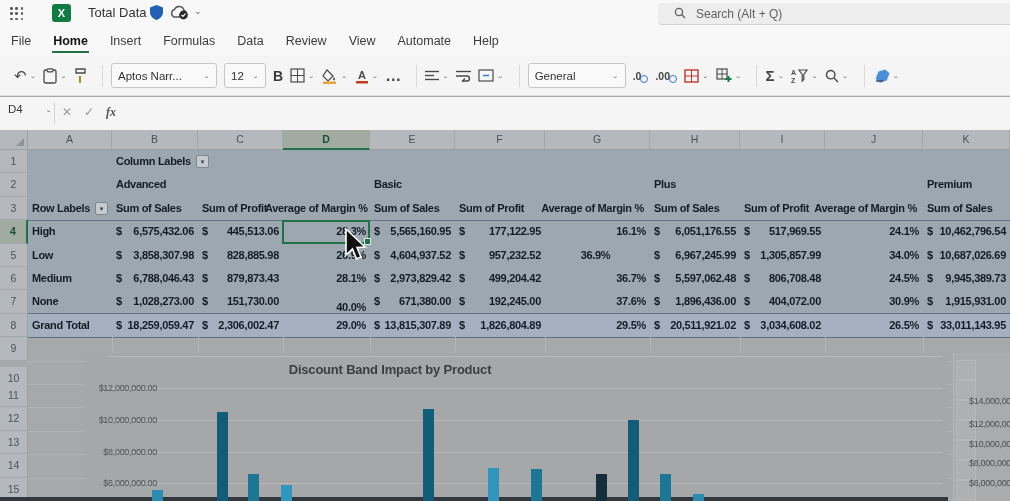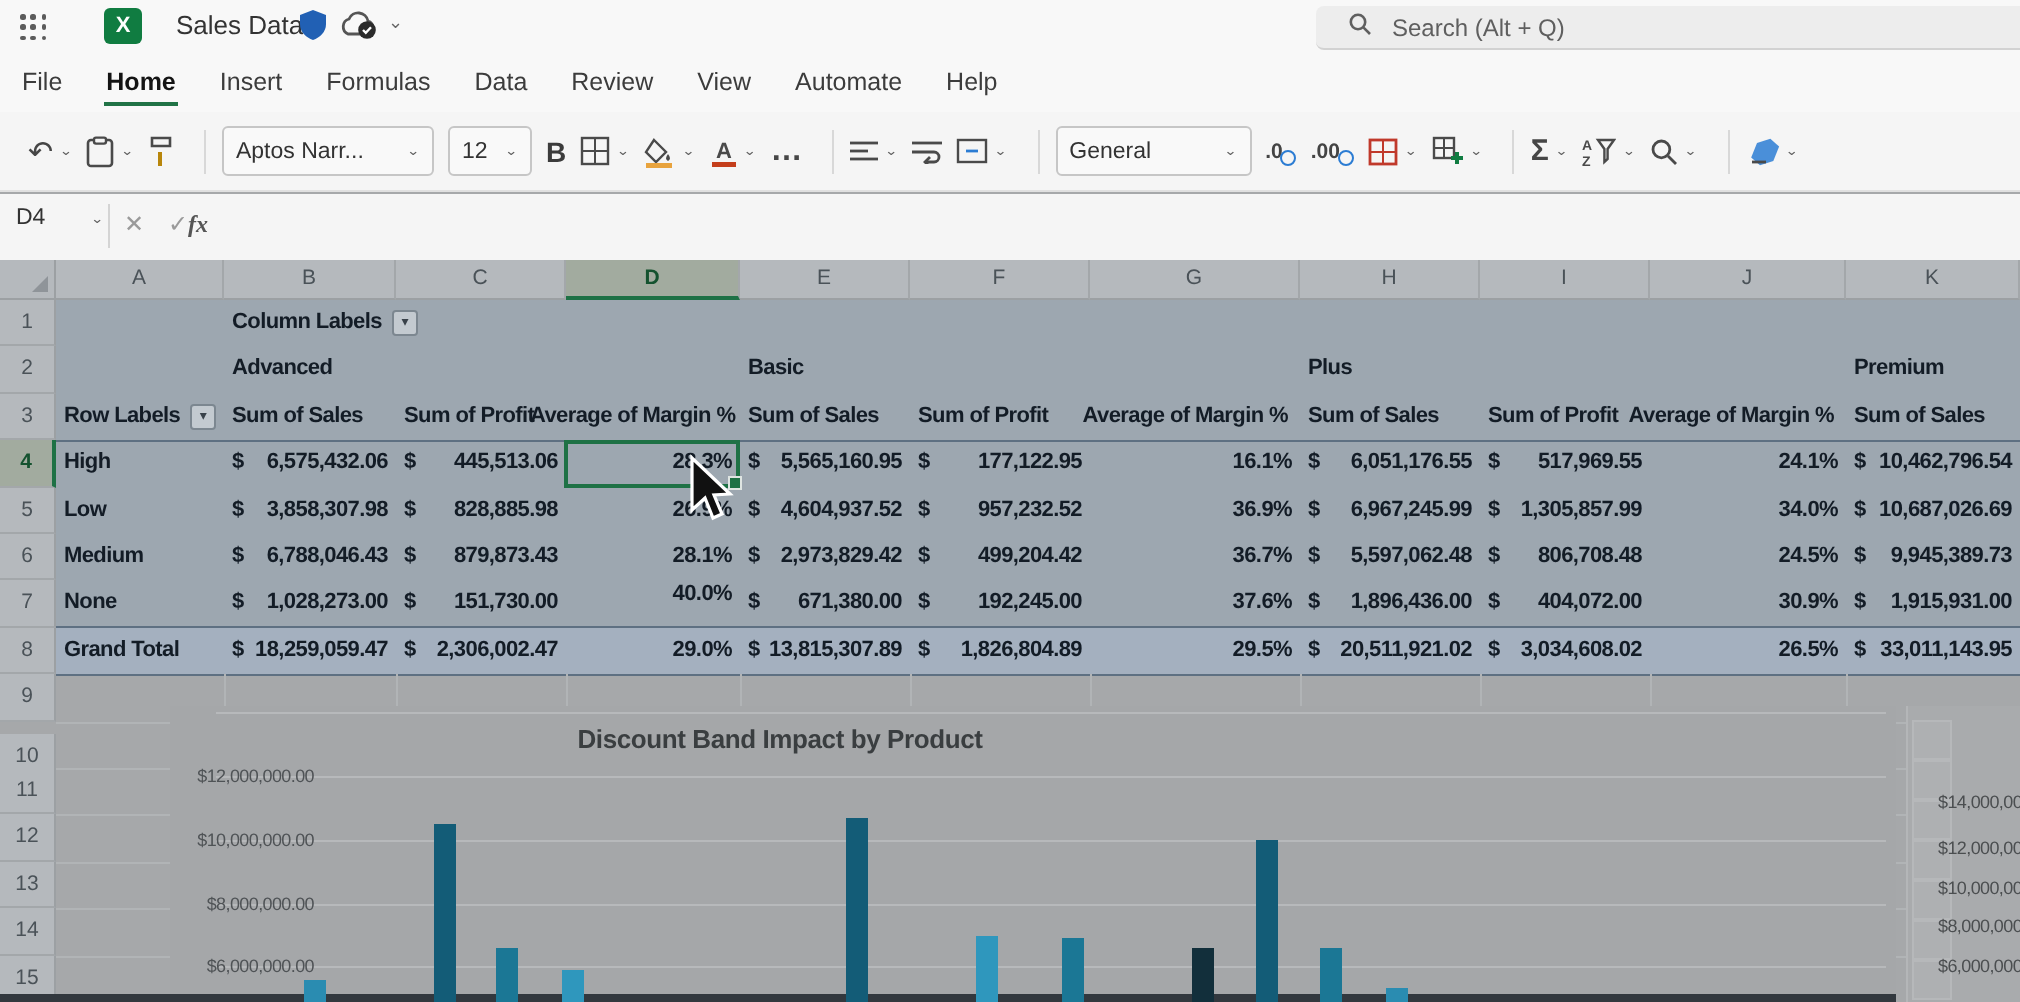--- a/index.html
+++ b/index.html
@@ -96,21 +96,21 @@
       <i></i>
       <i></i>
       <i></i>
       <i></i>
       <i></i>
       <i></i>
       <i></i>
       <i></i>
   </div>
   <div id="excel-ico" class="abs">X</div>
-  <div id="doc-title" class="abs">Sales Data</div>
+  <div id="doc-title" class="abs">Total Data</div>
   <div id="shield" class="abs">
     <svg width="13" height="15" viewBox="0 0 13 15">
         <path d="M6.5 0 L13 2.5 V7 C13 11 10 13.8 6.5 15 C3 13.8 0 11 0 7 V2.5 Z" fill="#2160b4"></path>
       </svg>
   </div>
   <div id="cloud" class="abs">
     <svg width="19" height="15" viewBox="0 0 19 15">
       <path d="M4 12 A4 4 0 0 1 4.5 4.5 A5 5 0 0 1 14 5.5 A3.5 3.5 0 0 1 14.5 12 Z" fill="none" stroke="#555" stroke-width="1.4"></path>
       <circle cx="13.5" cy="10" r="4.4" fill="#2b2b2b"></circle>
       <path d="M11.5 10 l1.4 1.4 l2.6-2.8" stroke="#fff" stroke-width="1.2" fill="none"></path>
@@ -278,21 +278,21 @@
 </div>
 
 <div id="fbar" class="abs">
   <div id="namebox" class="abs">
     <span>D4</span>
       <span class="chev">⌄</span>
   </div>
   <div class="vr2"></div>
   <div class="abs fico" style="left:62px;">✕</div>
   <div class="abs fico" style="left:84px;">✓</div>
-  <div class="abs fico" id="fx" style="left:94px;">fx</div>
+  <div class="abs fico" id="fx" style="left:106px;">fx</div>
 </div>
 
 <div id="grid">
     <div class="abs colhdr" style="left: 28px; width: 84px;">A</div>
     <div class="abs colhdr" style="left: 112px; width: 86px;">B</div>
     <div class="abs colhdr" style="left: 198px; width: 85px;">C</div>
     <div class="abs colhdr sel" style="left: 283px; width: 87px;">D</div>
     <div class="abs colhdr" style="left: 370px; width: 85px;">E</div>
     <div class="abs colhdr" style="left: 455px; width: 90px;">F</div>
     <div class="abs colhdr" style="left: 545px; width: 105px;">G</div>
@@ -401,21 +401,21 @@
     </div>
     <div class="abs pcell right" style="left: 283px; top: 243.6px; width: 87px;">26.9%</div>
     <div class="abs pcell cur" style="left: 370px; top: 243.6px; width: 85px;">
       <div>$</div>
       <div>4,604,937.52</div>
     </div>
     <div class="abs pcell cur" style="left: 455px; top: 243.6px; width: 90px;">
       <div>$</div>
       <div>957,232.52</div>
     </div>
-    <div class="abs pcell right" style="left: 545px; top: 243.6px; width: 105px;">36.9%</div>
+    <div class="abs pcell right" style="left: 545px; top: 243.6px; width: 105px; text-align: center;">36.9%</div>
     <div class="abs pcell cur" style="left: 650px; top: 243.6px; width: 90px;">
       <div>$</div>
       <div>6,967,245.99</div>
     </div>
     <div class="abs pcell cur" style="left: 740px; top: 243.6px; width: 85px;">
       <div>$</div>
       <div>1,305,857.99</div>
     </div>
     <div class="abs pcell right" style="left: 825px; top: 243.6px; width: 98px;">34.0%</div>
     <div class="abs pcell cur" style="left: 923px; top: 243.6px; width: 87px;">
@@ -456,21 +456,21 @@
     </div>
     <div class="abs pcell" style="left: 32px; top: 290.4px;">None</div>
     <div class="abs pcell cur" style="left: 112px; top: 290.4px; width: 86px;">
       <div>$</div>
       <div>1,028,273.00</div>
     </div>
     <div class="abs pcell cur" style="left: 198px; top: 290.4px; width: 85px;">
       <div>$</div>
       <div>151,730.00</div>
     </div>
-    <div class="abs pcell right" style="left: 283px; top: 286px; width: 87px;">40.0%</div>
+    <div class="abs pcell right" style="left: 283px; top: 296px; width: 87px;">40.0%</div>
     <div class="abs pcell cur" style="left: 370px; top: 290.4px; width: 85px;">
       <div>$</div>
       <div>671,380.00</div>
     </div>
     <div class="abs pcell cur" style="left: 455px; top: 290.4px; width: 90px;">
       <div>$</div>
       <div>192,245.00</div>
     </div>
     <div class="abs pcell right" style="left: 545px; top: 290.4px; width: 105px;">37.6%</div>
     <div class="abs pcell cur" style="left: 650px; top: 290.4px; width: 90px;">

